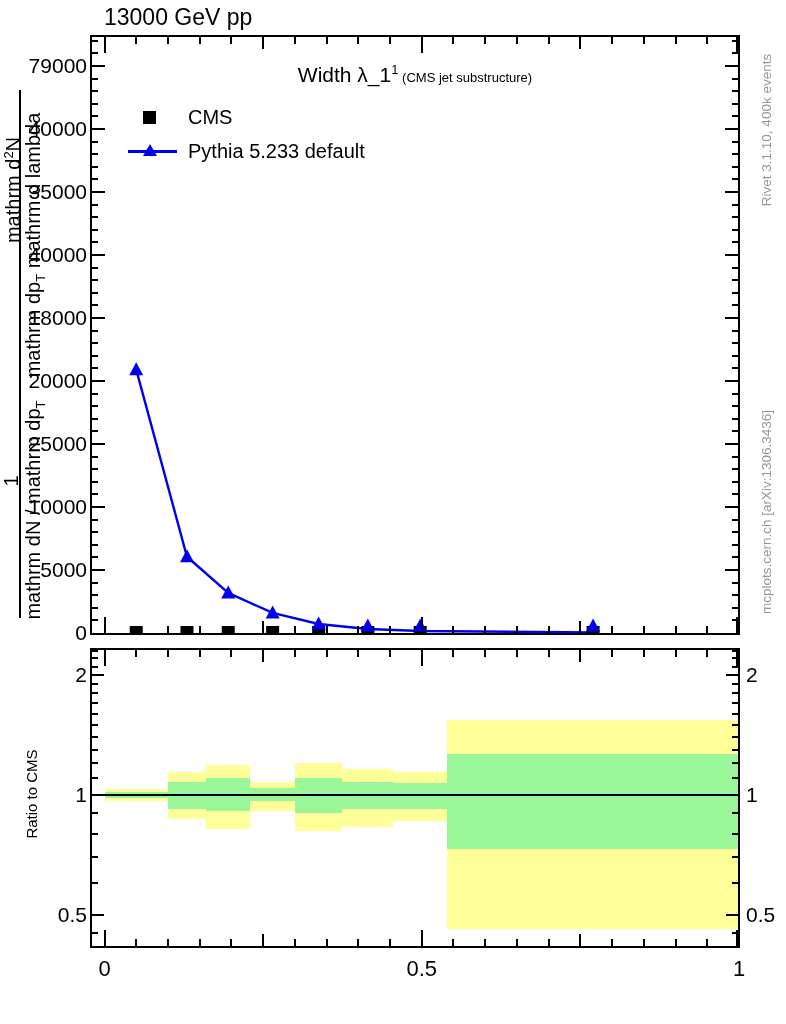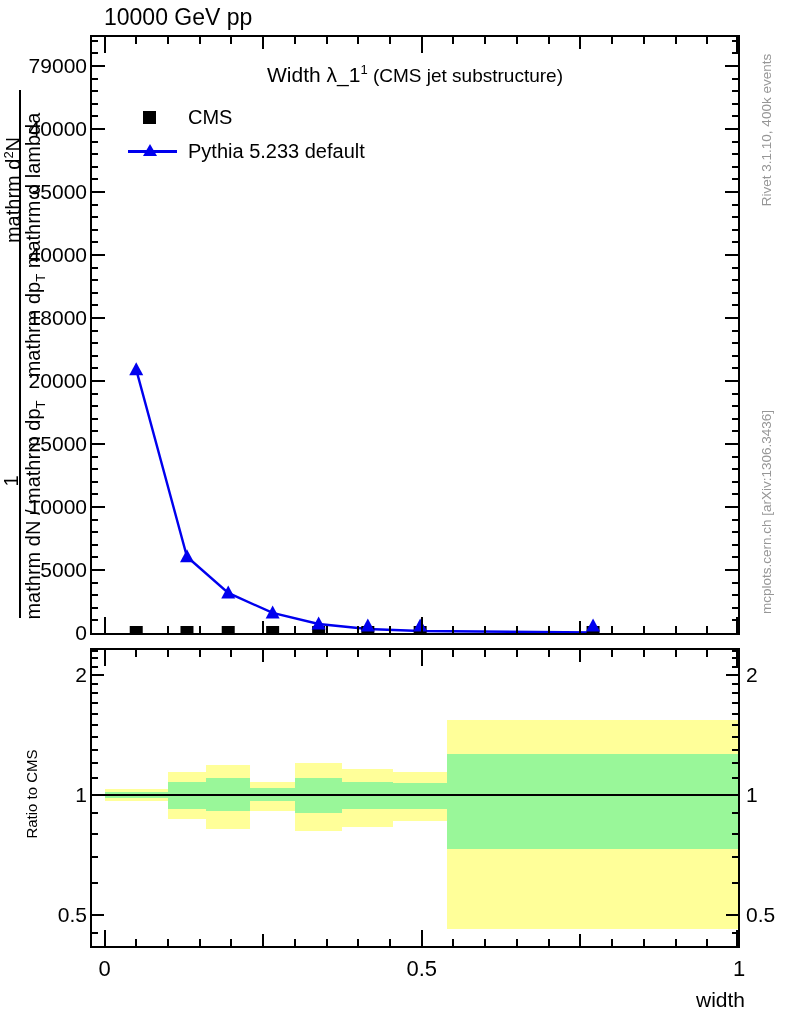--- a/index.html
+++ b/index.html
@@ -9,33 +9,33 @@
   .hdr{font-size:23px;}
   .frame{position:absolute;border:2px solid #000;box-sizing:border-box;background:#fff;}
   .tick{position:absolute;background:#000;}
   .ticklabel{position:absolute;font-size:21px;line-height:25px;}
   .xlabel{position:absolute;font-size:22px;text-align:center;width:80px;}
   .rot{position:absolute;white-space:nowrap;transform:translate(-50%,-50%) rotate(-90deg);}
   .rot sup{font-size:13px;}
   .rot sub{font-size:13px;}
   .plot-title{position:absolute;left:0;right:0;top:25px;text-align:center;font-size:21px;}
   .plot-title sup{font-size:13px;}
-  .title-suffix{font-size:19px;}
+  .title-suffix{font-size:13px;}
   .legend-label{position:absolute;font-size:20px;line-height:26px;}
   .watermark{position:absolute;font-size:17px;letter-spacing:0.5px;}
   .band{position:absolute;}
   .unity-line{position:absolute;background:#000;}
   svg{position:absolute;left:0;top:0;}
 </style>
 </head>
 <body>
 
 <div class="page">
 
-  <div class="abs hdr" style="left:104px;top:4px;">10000 GeV pp</div>
+  <div class="abs hdr" style="left:104px;top:4px;">13000 GeV pp</div>
 
   <div class="frame" id="main-frame" style="left:90px;top:35px;width:650px;height:600px;">
     <div class="plot-title"><span>Width λ_1</span><sup>1</sup><span class="title-suffix"> (CMS jet substructure)</span></div>
 
     <div id="legend">
         <div style="left: 51px; top: 74px; width: 13px; height: 13px; background: rgb(0, 0, 0); position: absolute;"></div>
         <div class="legend-label" style="left: 96px; top: 67px; position: absolute;">CMS</div>
         <div style="left: 36px; top: 113px; width: 49px; height: 2.5px; background: rgb(0, 0, 238); position: absolute;"></div>
         <div style="left: 51px; top: 107px; width: 0px; height: 0px; position: absolute; border-left: 7px solid transparent; border-right: 7px solid transparent; border-bottom: 12px solid rgb(0, 0, 238); background: none;"></div>
         <div class="legend-label" style="left: 96px; top: 101px; position: absolute;">Pythia 5.233 default</div>
@@ -334,14 +334,13 @@
       <div class=" xlabel" style="left: 381.75px; top: 956px; position: absolute;">0.5</div>
       <div class=" xlabel" style="left: 699px; top: 956px; position: absolute;">1</div>
       <div class=" ticklabel" style="left: 0px; top: 902.021px; width: 87px; text-align: right; position: absolute;">0.5</div>
       <div class=" ticklabel" style="left: 746px; top: 902.021px; width: 60px; text-align: left; position: absolute;">0.5</div>
       <div class=" ticklabel" style="left: 0px; top: 782px; width: 87px; text-align: right; position: absolute;">1</div>
       <div class=" ticklabel" style="left: 746px; top: 782px; width: 60px; text-align: left; position: absolute;">1</div>
       <div class=" ticklabel" style="left: 0px; top: 661.979px; width: 87px; text-align: right; position: absolute;">2</div>
       <div class=" ticklabel" style="left: 746px; top: 661.979px; width: 60px; text-align: left; position: absolute;">2</div>
     </div>
 
-  <div class="abs" style="left:545px;top:988px;width:200px;text-align:right;font-size:21px;">width</div>
 </div>
 
 </body></html>

